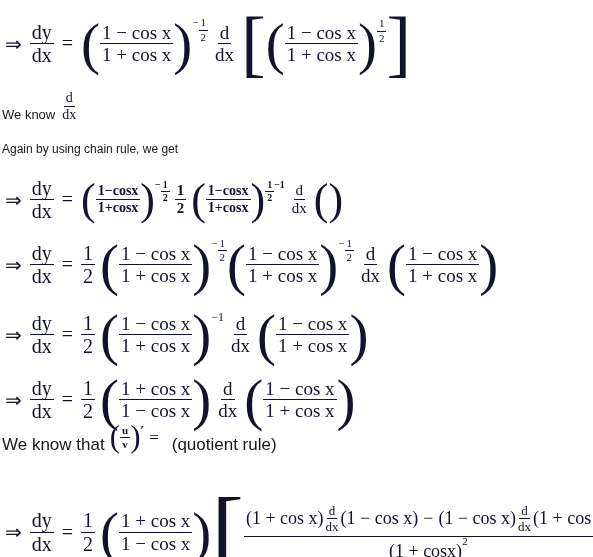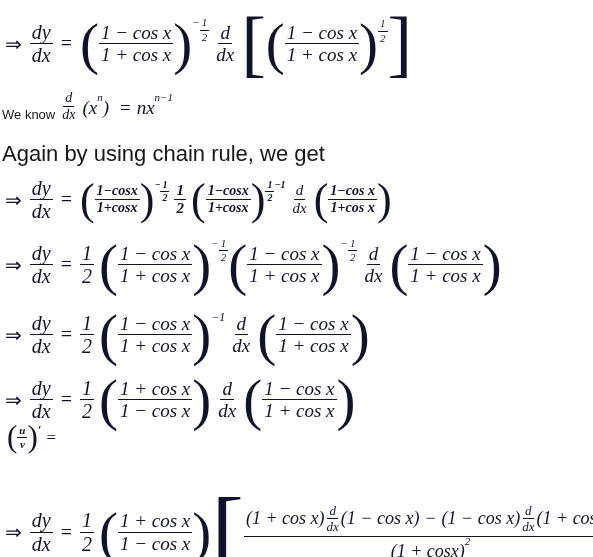--- a/index.html
+++ b/index.html
@@ -20,21 +20,20 @@
     height: 557px;
     background: #ffffff;
   }
 
   
   .math {
     font-family: "Liberation Serif", serif;
     color: #11122b;
     white-space: nowrap;
     line-height: 1;
-    font-style: italic;
   }
   .prose {
     font-family: "Liberation Sans", sans-serif;
     color: #171717;
     white-space: nowrap;
     line-height: 1;
   }
 
   .row {
     position: absolute;
@@ -180,28 +179,24 @@
   </div>
 
   <div class="row" id="line-know1">
     <span class="prose" style="font-size:13px">We know</span>
     <span class="gap-s"></span>
     <span class="math frac" style="font-size:14px;position:relative;top:-8px">
       <span class="num">d</span>
       <span class="den">dx</span>
     </span>
     <span class="gap-s"></span>
-    <span class="math" style="font-size:19px;position:relative;top:-7px">
-      <span>(x</span><span class="sup" style="font-size:11px;position:relative;top:-6px">n</span><span>)</span>
-      <span class="gap-s"></span><span>=</span><span class="gap-s"></span><span>nx</span><span class="sup" style="font-size:11px;position:relative;top:-6px">n−1</span>
-    </span>
   </div>
 
   <div class="row" id="line-chain">
-    <span class="prose" style="font-size:22px">Again by using chain rule, we get</span>
+    <span class="prose" style="font-size:12px">Again by using chain rule, we get</span>
   </div>
 
   <div class="row" id="line-eq2">
     <span class="arrow">⇒</span>
     <span class="gap-m"></span>
     <span class="math frac dydx">
       <span class="num">dy</span>
       <span class="den">dx</span>
     </span>
     <span class="gap-m"></span>
@@ -251,24 +246,20 @@
 
     <span class="gap-s"></span>
     <span class="math frac" style="font-size:15px">
       <span class="num">d</span>
       <span class="den">dx</span>
     </span>
     <span class="gap-s"></span>
 
     <span class="paren">
       <span class="delim" style="font-size:44px">(</span>
-      <span class="math frac thin bold-serif" style="font-size:14px">
-        <span class="num">1−cos x</span>
-        <span class="den">1+cos x</span>
-      </span>
       <span class="delim" style="font-size:44px">)</span>
     </span>
   </div>
 
   <div class="row" id="line-eq3">
     <span class="arrow">⇒</span>
     <span class="gap-m"></span>
     <span class="math frac dydx">
       <span class="num">dy</span>
       <span class="den">dx</span>
@@ -414,40 +405,42 @@
       <span class="delim" style="font-size:57px">(</span>
       <span class="math frac" style="font-size:19px">
         <span class="num">1 − cos x</span>
         <span class="den">1 + cos x</span>
       </span>
       <span class="delim" style="font-size:57px">)</span>
     </span>
   </div>
 
   <div class="row" id="line-know2">
+    <span class="prose" style="font-size:17px">We know that</span>
     <span class="gap-s"></span>
 
     <span class="supbox" style="position:relative;top:-7px">
       <span class="paren">
         <span class="delim" style="font-size:31px">(</span>
         <span class="math frac thin bold-serif" style="font-size:11px">
           <span class="num">u</span>
           <span class="den">v</span>
         </span>
         <span class="delim" style="font-size:31px">)</span>
       </span>
       <span class="math bold-serif" style="font-size:13px;margin-top:-1px">′</span>
     </span>
 
     <span class="gap-s"></span>
     <span class="eqsign" style="font-size:17px;position:relative;top:-6px">=</span>
     <span class="gap-s"></span>
 
 
     <span class="gap-m"></span>
+    <span class="prose" style="font-size:17px">(quotient rule)</span>
   </div>
 
   <div class="row" id="line-eq6">
     <span class="arrow">⇒</span>
     <span class="gap-m"></span>
     <span class="math frac dydx">
       <span class="num">dy</span>
       <span class="den">dx</span>
     </span>
     <span class="gap-m"></span>

